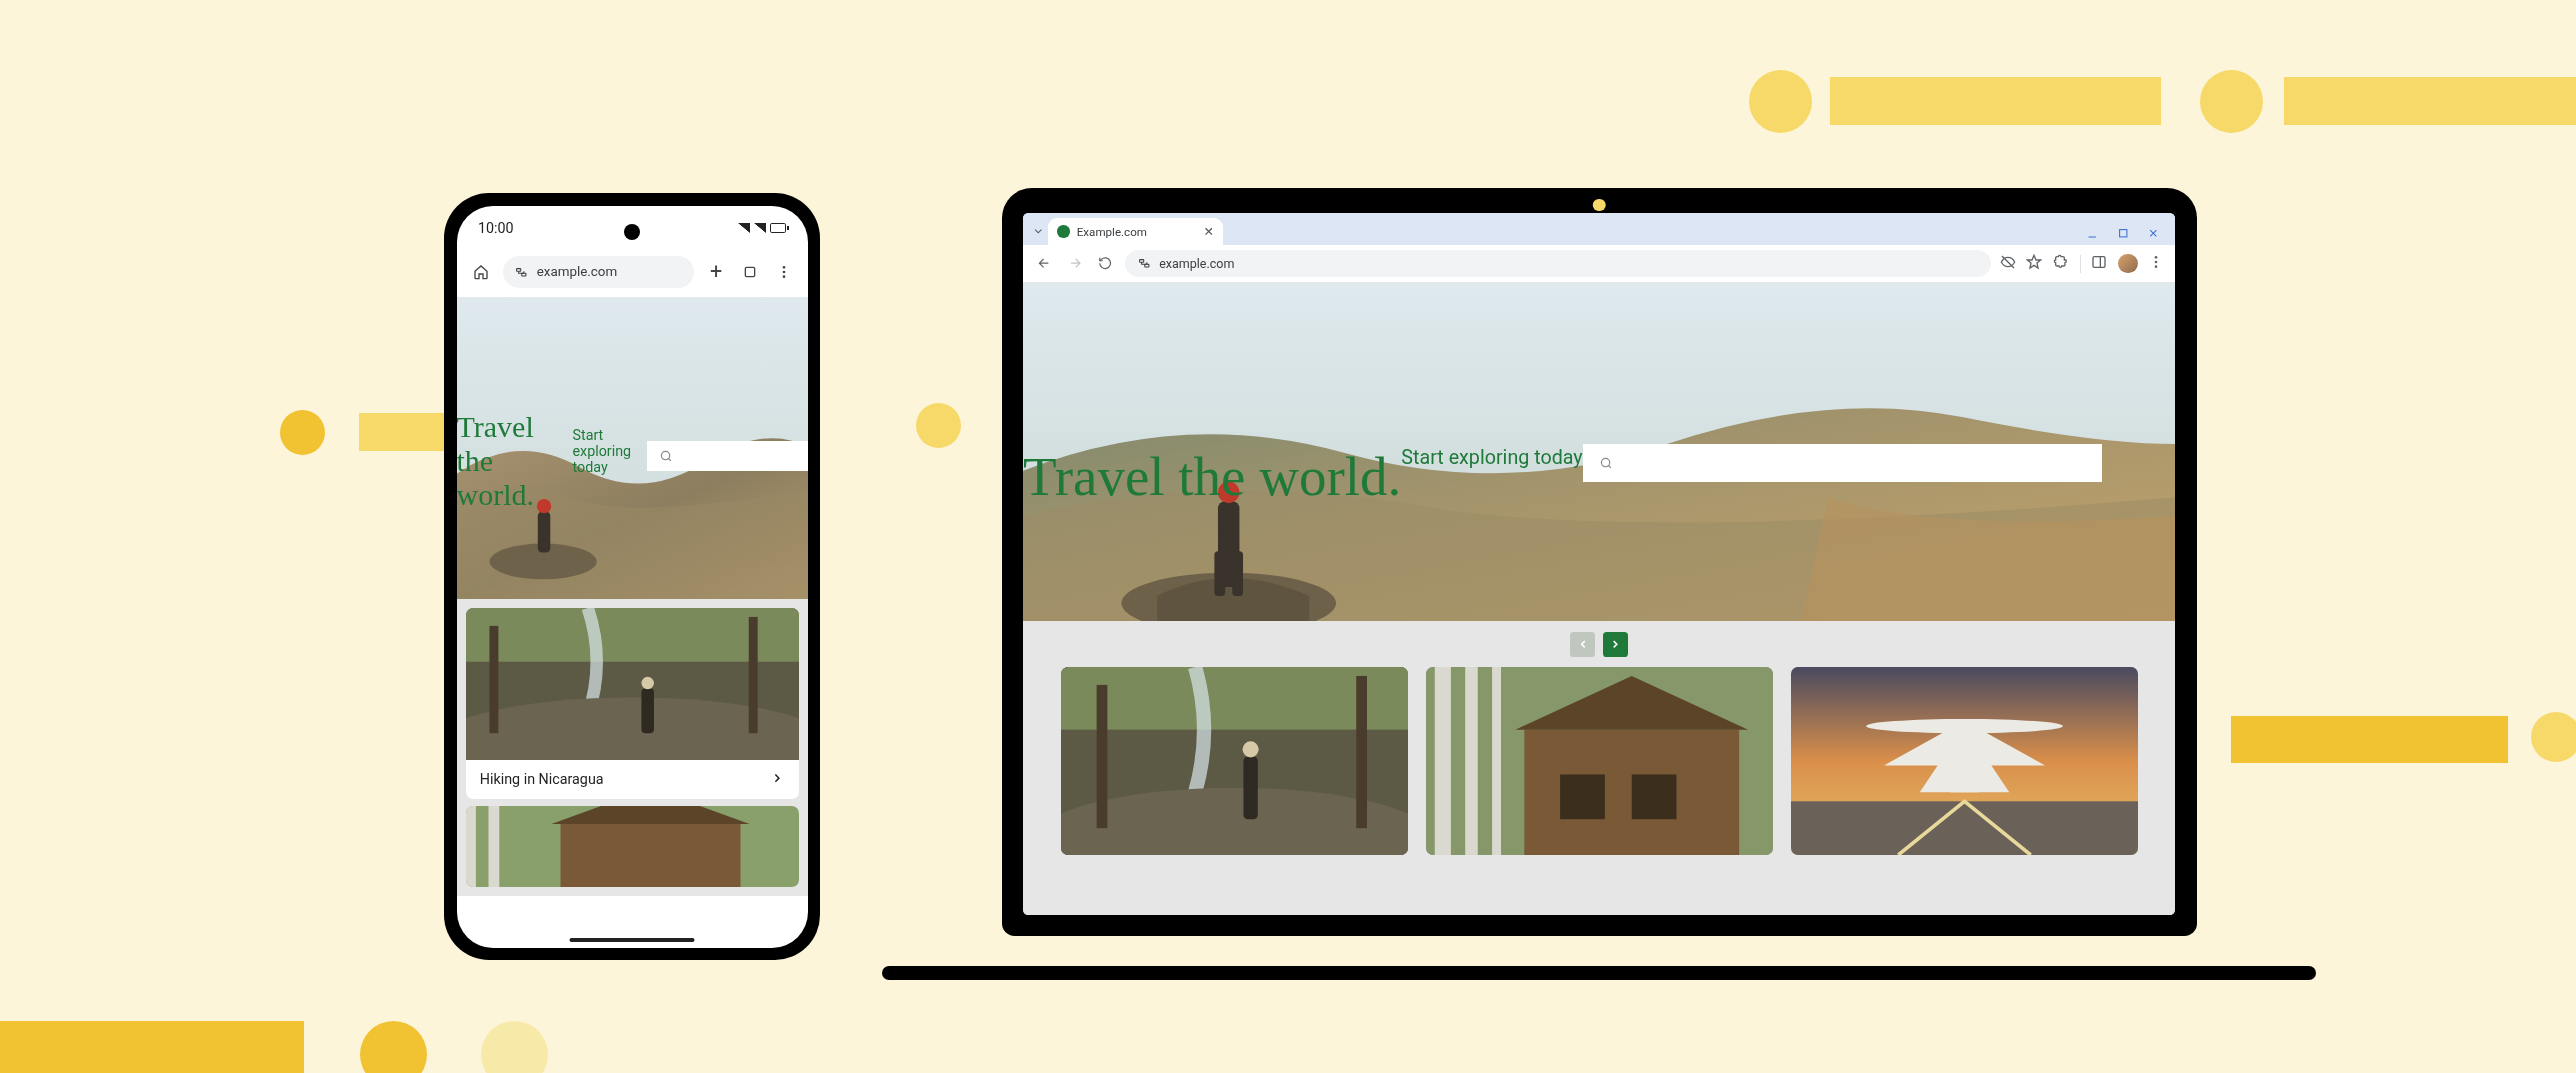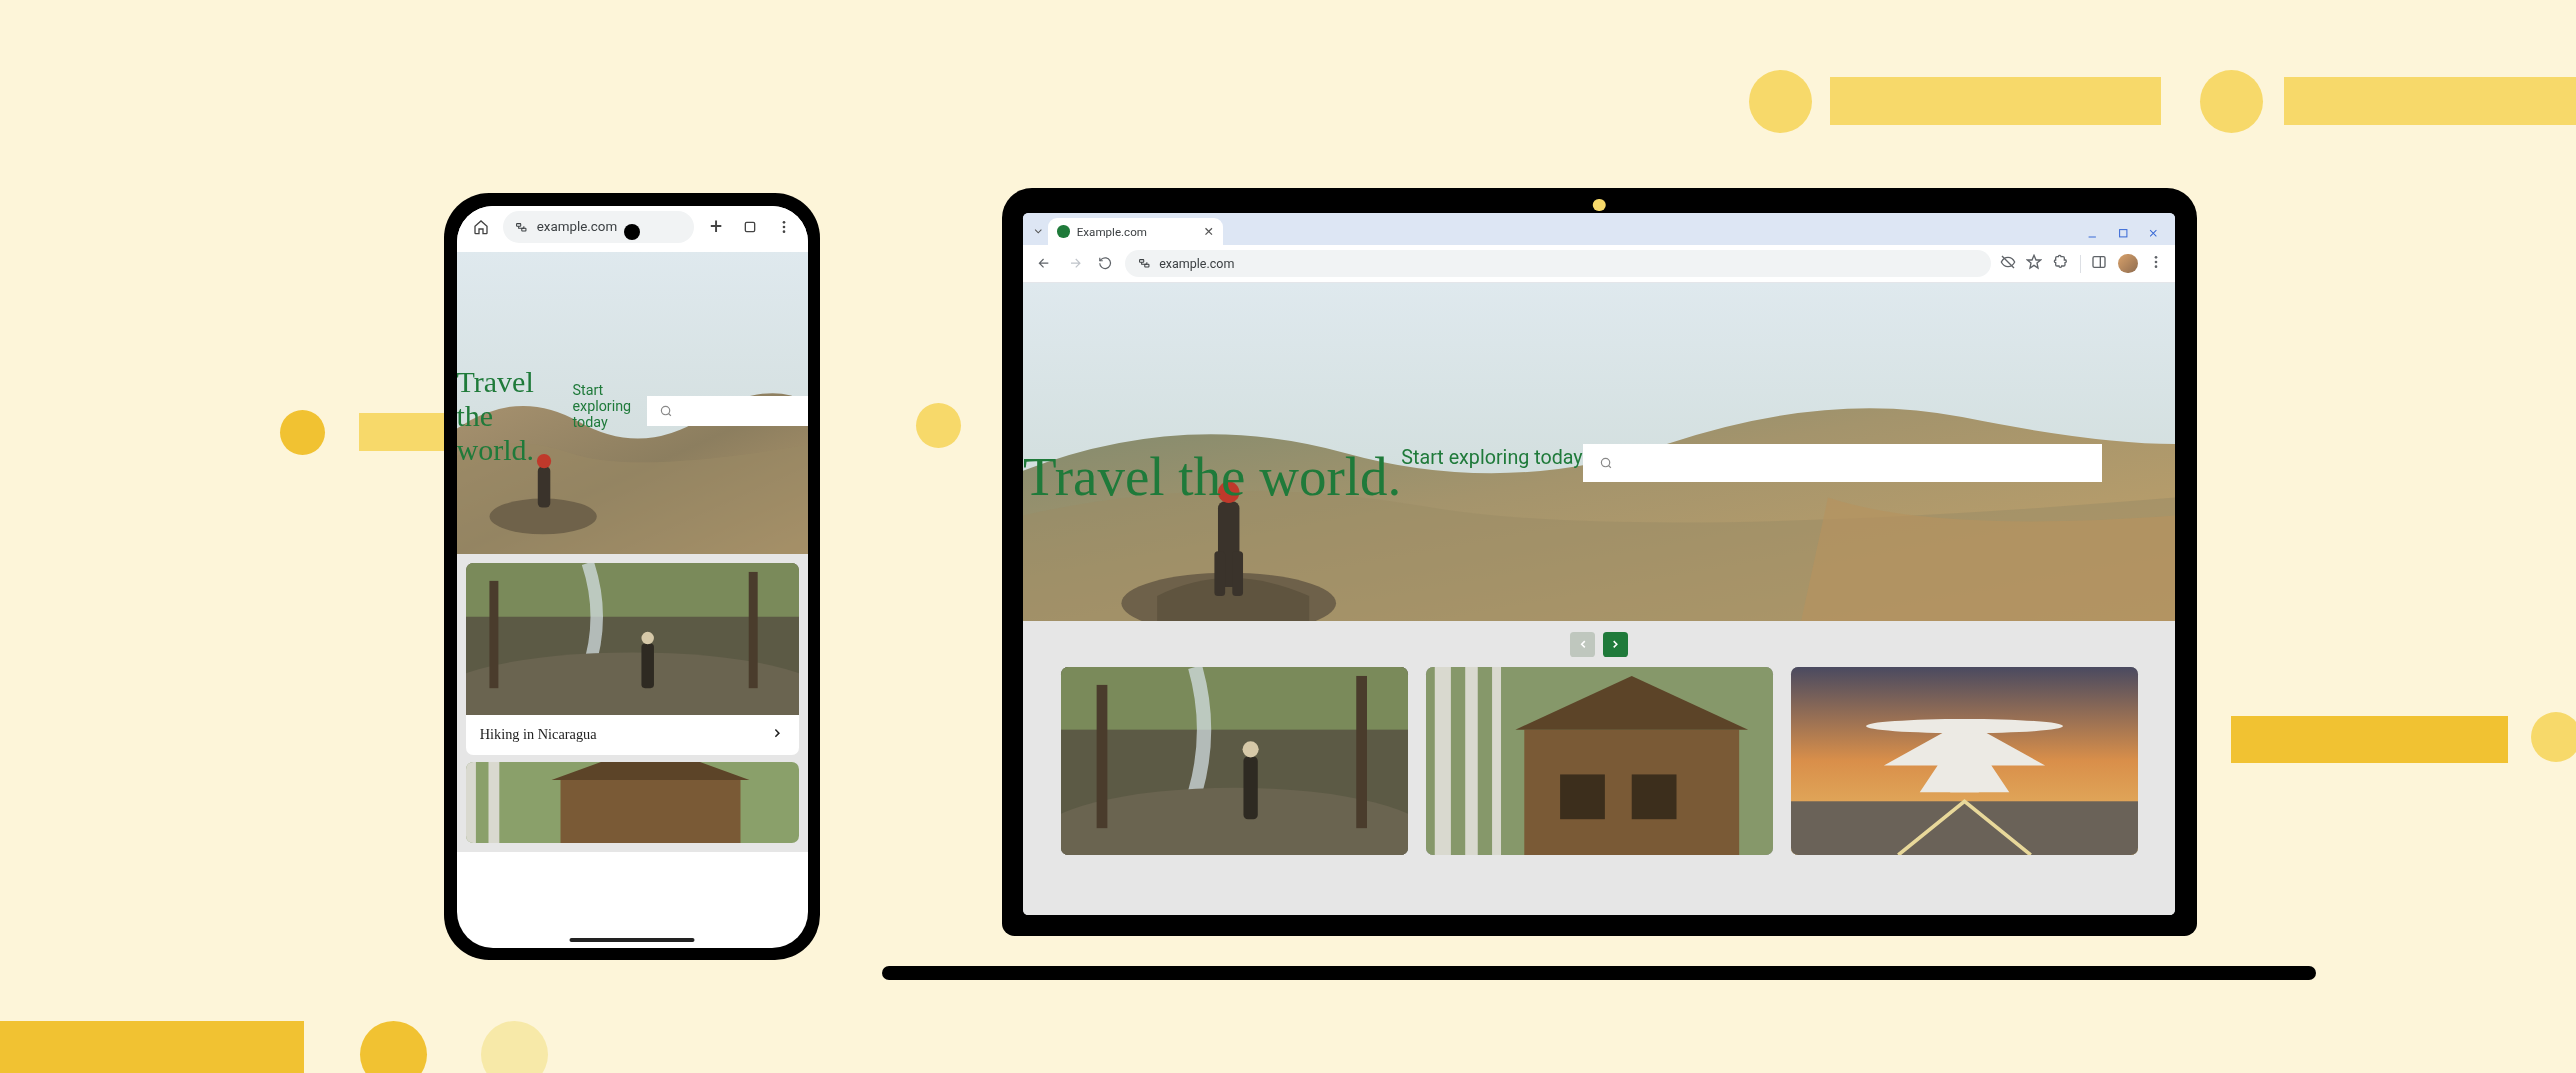--- a/index.html
+++ b/index.html
@@ -99,21 +99,21 @@
 .phone .searchbox {
   margin-top: 16px; width: 267px; height: 30px; background: #fff;
   display: flex; align-items: center; padding: 0 12.5px; color: #888;
 }
 .searchbox svg { width: 14.3px; height: 14.3px; }
 
 
 .mobile-cards { background: #e6e6e6; padding: 9px; display:flex; flex-direction:column; gap: 7.2px; }
 .m-card { background: #fff; border-radius: 7.2px; overflow: hidden; }
 .m-card-img { height: 152px; }
-.m-card-bar { display:flex; align-items:flex-start; justify-content:space-between; padding: 10.7px 14.3px; font-size: 14.3px; color:#222;font-family:Liberation Serif, serif; }
+.m-card-bar { display:flex; align-items:flex-start; justify-content:space-between; padding: 10.7px 14.3px; font-size: 14.3px; color:#222; }
 .m-card2 { height: 81px; border-radius: 7.2px; overflow:hidden; }
 
 
 .phone-navbar { position:absolute; bottom: 5.4px; left:50%; transform:translateX(-50%); width: 125px; height: 4.5px; background:#222; border-radius: 3.6px; }
 
 
 .laptop {
   position: absolute;
   left: 989px;
   top: 188px;
@@ -206,20 +206,28 @@
 <div class="deco" id="d8"></div>
 <div class="deco deco-circle" id="d9"></div>
 <div class="deco" id="d10"></div>
 <div class="deco deco-circle" id="d11"></div>
 <div class="deco deco-circle" id="d12"></div>
 
 <div class="phone">
   <div class="phone-screen">
     <div class="phone-notch"></div>
 
+    <div class="phone-statusbar">
+      <span>10:00</span>
+      <div class="status-icons">
+        <div class="sig"></div>
+        <div class="sig"></div>
+        <div class="batt"></div>
+      </div>
+    </div>
 
     <div class="phone-urlbar">
       <div class="home-btn">
         <svg class="i18" viewBox="0 0 24 24" fill="none" stroke="currentColor" stroke-width="2">
             <path d="M3 11l9-8 9 8v10a1 1 0 0 1-1 1h-5v-7h-6v7H4a1 1 0 0 1-1-1z"></path>
           </svg>
       </div>
       <div class="omnibox">
         <svg class="i14" viewBox="0 0 24 24" fill="none" stroke="currentColor" stroke-width="2">
             <rect x="3" y="5" width="8" height="5" rx="1"></rect>

